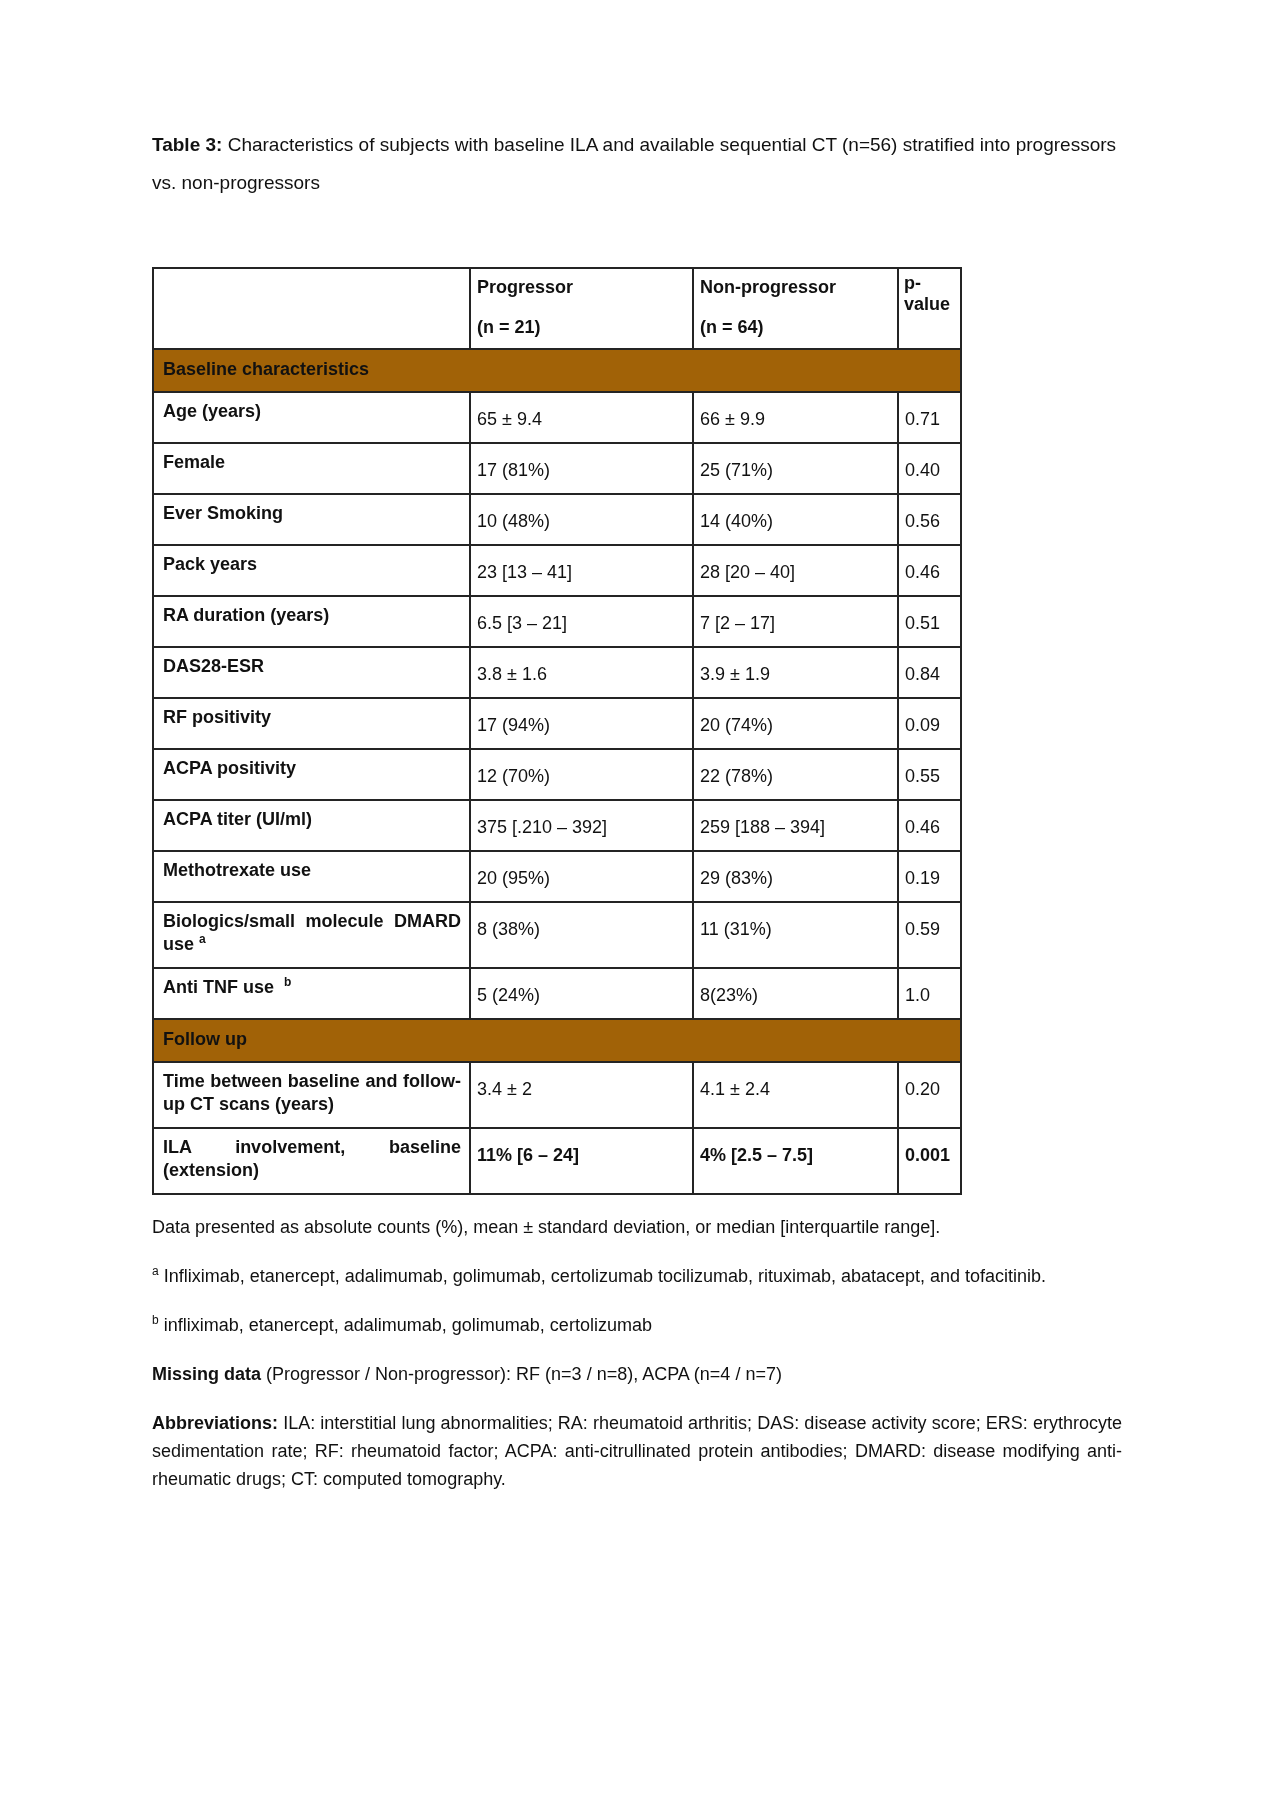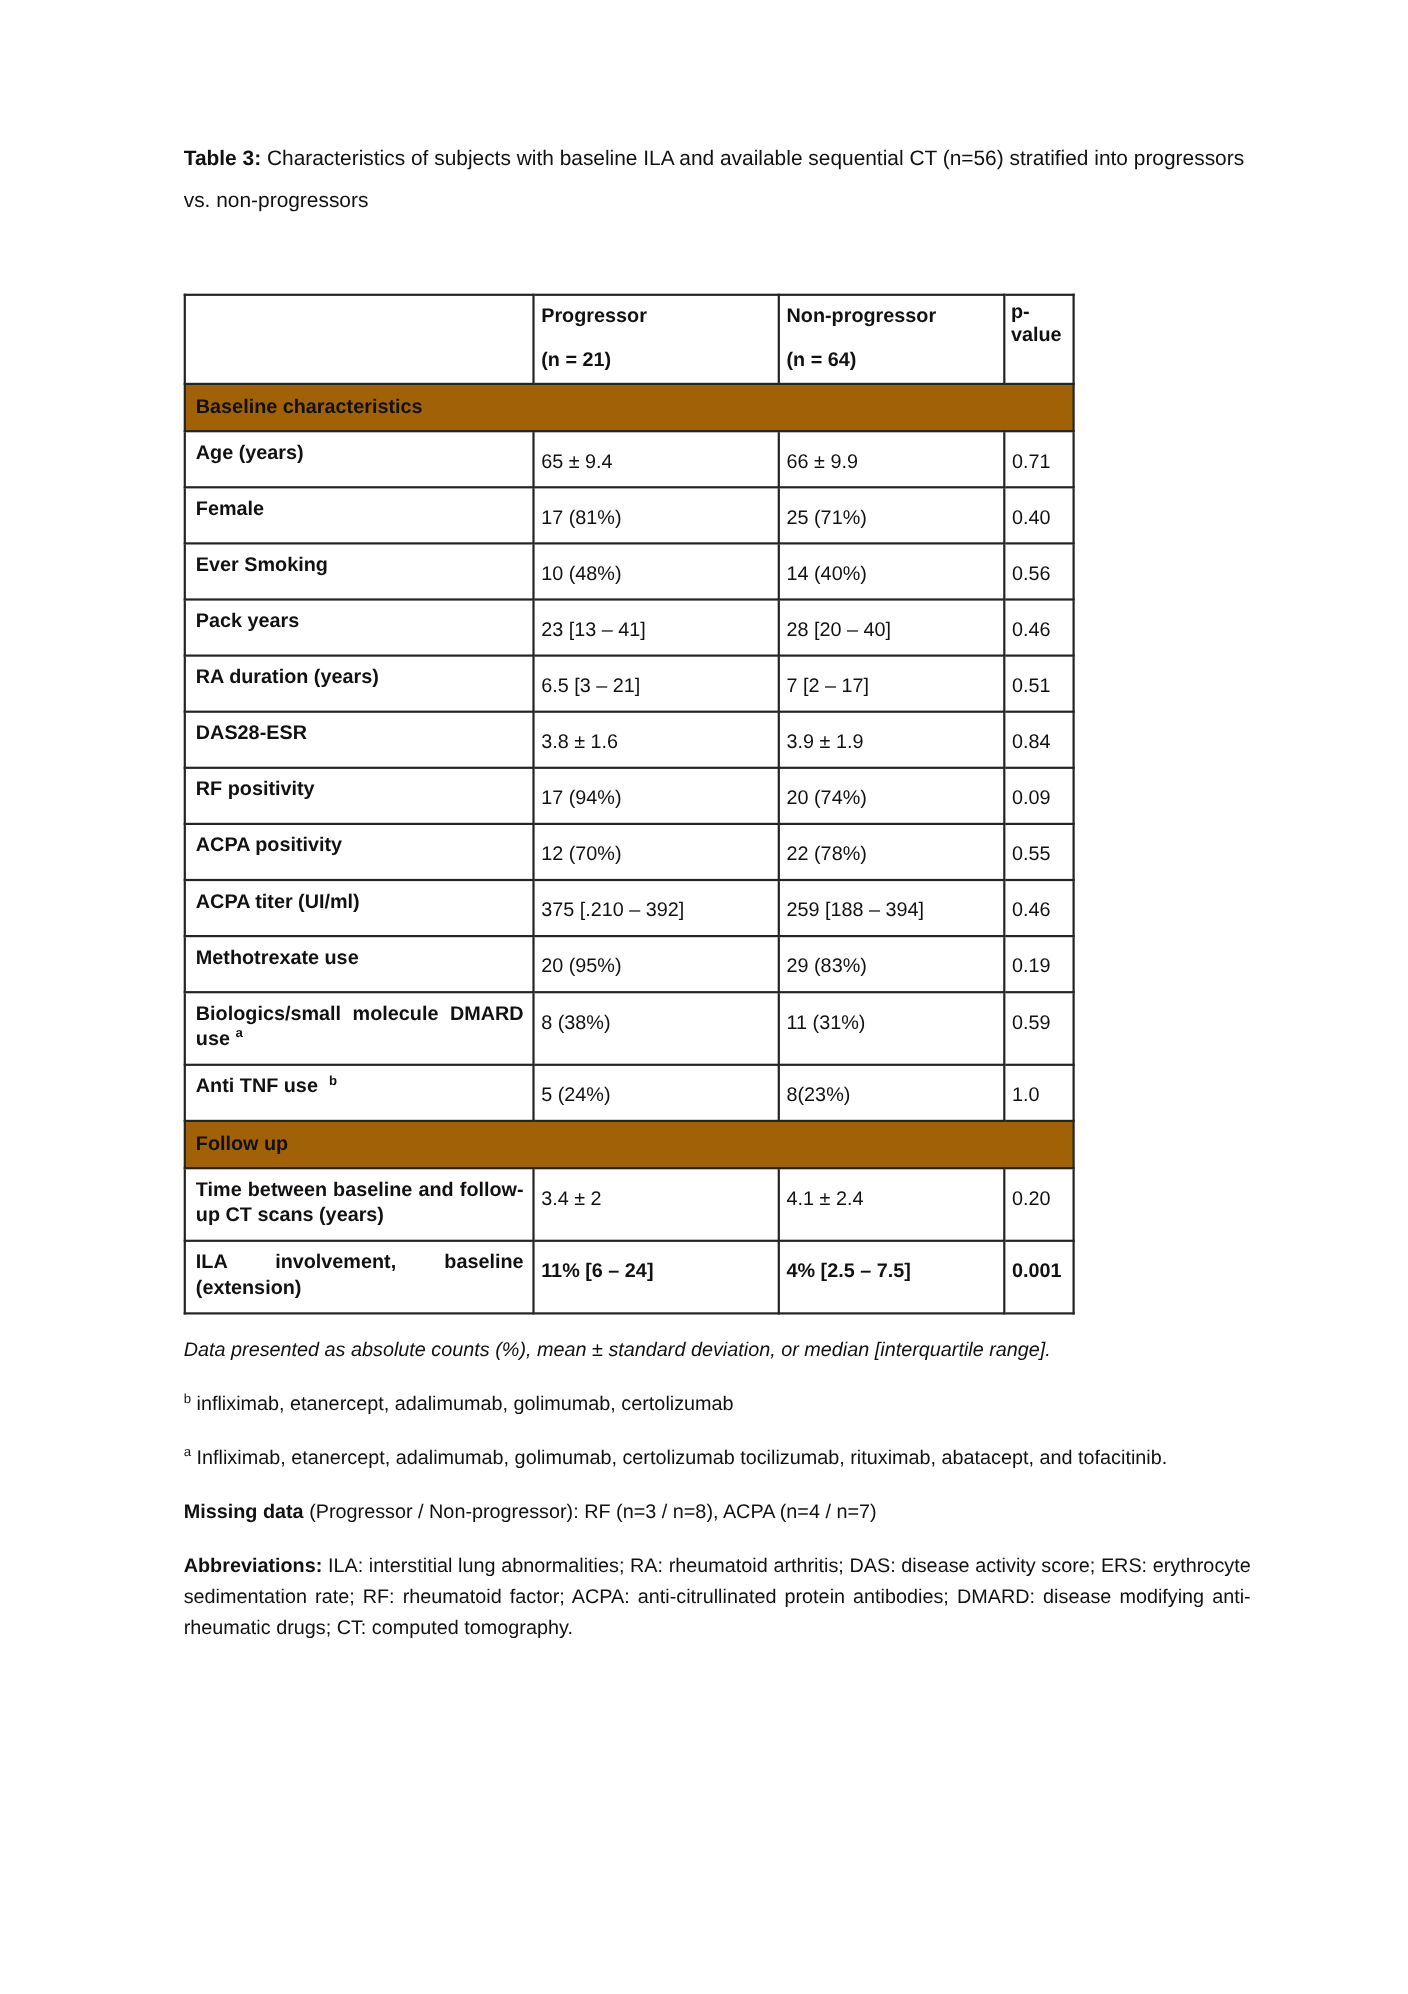--- a/index.html
+++ b/index.html
@@ -9,21 +9,21 @@
   body {
     width: 1280px;
     height: 1813px;
     background: #ffffff;
     font-family: "Liberation Sans", sans-serif;
     color: #111111;
     position: relative;
   }
   .content {
     position: absolute;
-    left: 167px;
+    left: 152px;
     top: 126px;
     width: 970px;
   }
   .doc-title {
     font-size: 19px;
     line-height: 38px;
     margin: 0;
     font-weight: normal;
   }
   .doc-title .bold {
@@ -94,21 +94,20 @@
     text-align: justify;
   }
   .note.left {
     text-align: left;
   }
   .note .bold {
     font-weight: bold;
   }
   .note:first-of-type {
     margin-top: 18px;
-    font-style: italic;
   }
   sup {
     font-size: 12px;
     line-height: 0;
   }
 </style>
 </head>
 <body>
 
 <div class="content">
@@ -225,19 +224,19 @@
           <td class="label-cell"><span>ILA involvement, baseline (extension)</span></td>
           <td class="value-cell">11% [6 – 24]</td>
           <td class="value-cell">4% [2.5 – 7.5]</td>
           <td class="value-cell">0.001</td>
         </tr>
       </tbody>
   </table>
 
   <div class="notes">
     <p class="note">Data presented as absolute counts (%), mean ± standard deviation, or median [interquartile range].</p>
+    <p class="note"><sup>a</sup><span> Infliximab, etanercept, adalimumab, golimumab, certolizumab tocilizumab, rituximab, abatacept, and tofacitinib.</span></p>
     <p class="note left"><sup>b</sup><span> infliximab, etanercept, adalimumab, golimumab, certolizumab</span></p>
-    <p class="note"><sup>a</sup><span> Infliximab, etanercept, adalimumab, golimumab, certolizumab tocilizumab, rituximab, abatacept, and tofacitinib.</span></p>
     <p class="note left"><span class="bold">Missing data</span><span> (Progressor / Non-progressor): RF (n=3 / n=8), ACPA (n=4 / n=7)</span></p>
     <p class="note"><span class="bold">Abbreviations:</span><span> ILA: interstitial lung abnormalities; RA: rheumatoid arthritis; DAS: disease activity score; ERS: erythrocyte sedimentation rate; RF: rheumatoid factor; ACPA: anti-citrullinated protein antibodies; DMARD: disease modifying anti-rheumatic drugs; CT: computed tomography.</span></p>
   </div>
 
 </div>
 
 </body></html>

